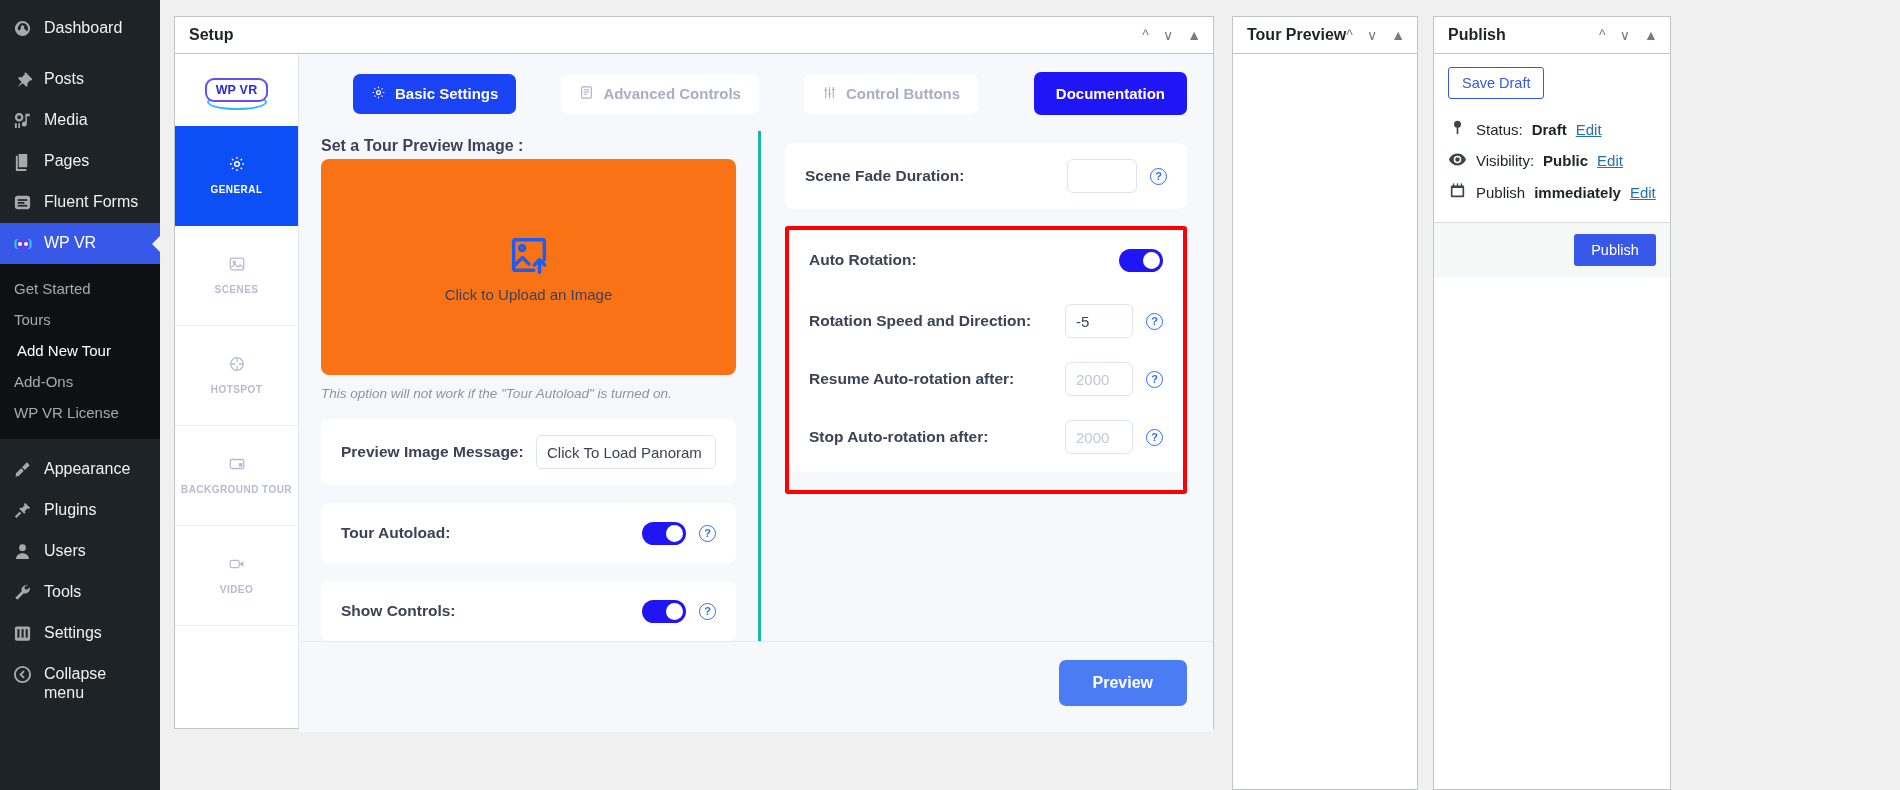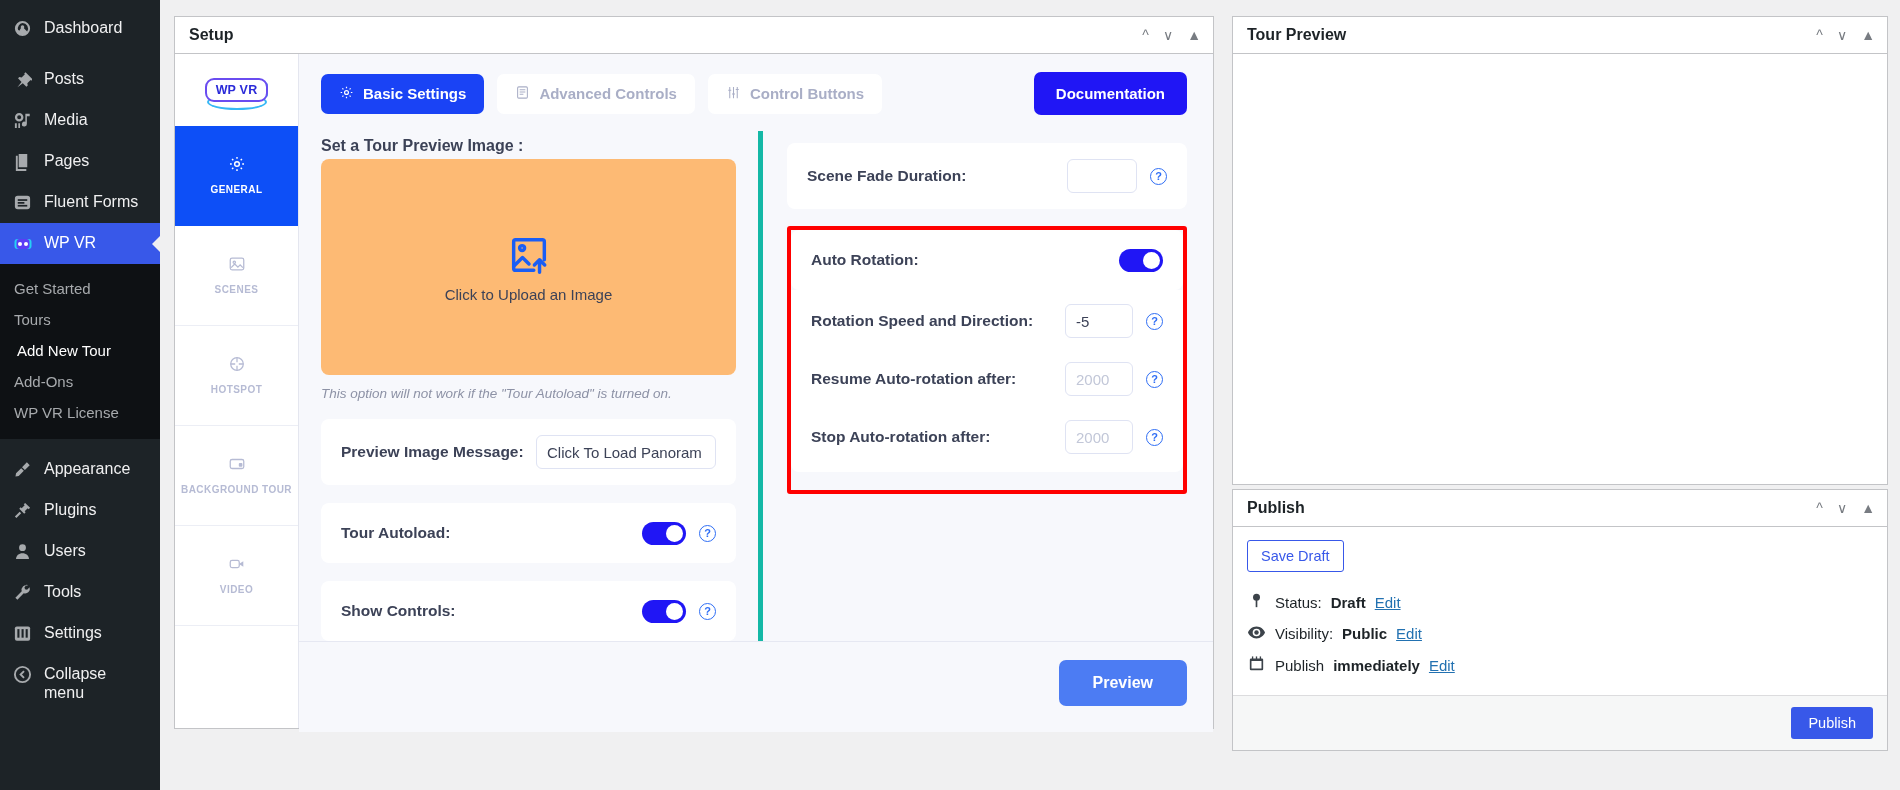--- a/index.html
+++ b/index.html
@@ -43,21 +43,21 @@
   .wp-sub-item.current { color: #fff; font-weight: normal; padding-left: 17px; }
   .wp-sep { height: 10px; }
 
   
   .main {
     flex: 1; display: flex; gap: 18px;
     padding: 16px 12px 0 14px;
     height: 790px;
   }
   .col-left { width: 1040px; min-width: 1040px; }
-  .col-right { flex: 1; display: flex; flex-direction: column; gap: 4px; }
+  .col-right { flex: 1; display: flex; flex-direction: row; gap: 15px; }
 
   .postbox {
     background: #fff; border: 1px solid #c3c4c7;
   }
   .postbox-header {
     display: flex; align-items: center; justify-content: space-between;
     padding: 9px 12px 9px 14px; border-bottom: 1px solid #c3c4c7;
   }
   .postbox-title { font-size: 16px; font-weight: bold; color: #1d2327; }
   .pb-actions { display: flex; align-items: center; gap: 14px; color: #787c82; }
@@ -103,39 +103,39 @@
   .setup-main { flex: 1; display: flex; flex-direction: column; background: #fff; }
   .tabs-row {
     display: flex; align-items: center; justify-content: space-between;
     padding: 18px 26px 16px 22px; background: #f7f8fc;
   }
   .tabs { display: flex; gap: 13px; }
   .tab-btn {
     display: flex; align-items: center; gap: 9px;
     padding: 11px 18px; border-radius: 7px; background: #fff;
     font-size: 15px; font-weight: bold; color: #a9aec6; cursor: pointer;
-    border: none; font-family: inherit; white-space: nowrap;
+    border: none; font-family: inherit; white-space: nowrap; margin-left: 32px;
   }
   .tab-btn.active { background: #1a43f5; color: #fff; }
   .doc-btn {
     background: #2016f5; color: #fff; border: none; border-radius: 7px;
     padding: 13px 22px; font-size: 15px; font-weight: bold; cursor: pointer;
     font-family: inherit;
   }
 
   .panel-body {
     flex: 1; display: flex; background: #f7f8fc; padding: 0 26px 0 22px; gap: 22px;
     position: relative;
   }
   .pane-left { width: 415px; min-width: 415px; padding-top: 6px; }
-  .pane-right { flex: 1; padding-top: 6px; border-left: 5px solid #14b8a6; padding-left: 24px; }
+  .pane-right { flex: 1; padding-top: 6px; border-left: 3px solid #14b8a6; padding-left: 24px; }
 
   .field-label { font-size: 16px; font-weight: bold; color: #3c4257; margin-bottom: 4px; }
   .upload-box {
-    background: #fdba74; border-radius: 8px; height: 216px;
+    background: #f97316; border-radius: 8px; height: 216px;
     display: flex; flex-direction: column; align-items: center; justify-content: center;
     gap: 4px; cursor: pointer;
   }
   .upload-text { font-size: 15px; color: #3c4257; }
   .hint {
     font-size: 13.5px; font-style: italic; color: #8d92a6; margin-top: 11px;
   }
 
   .row-card {
     background: #fff; border-radius: 8px; padding: 16px 20px;

